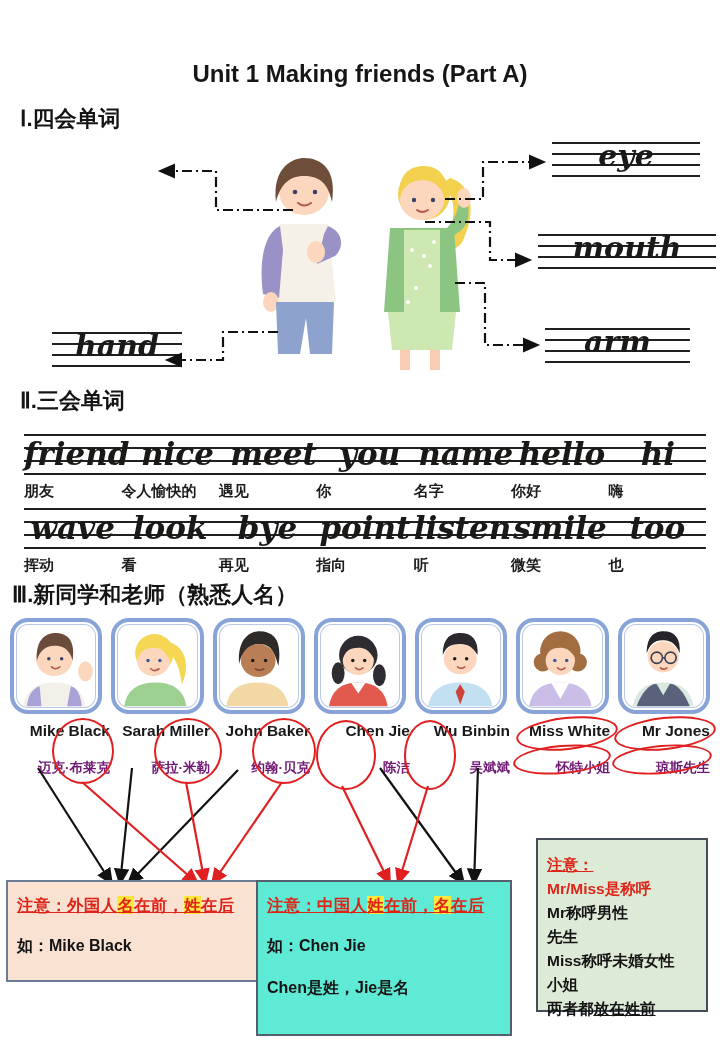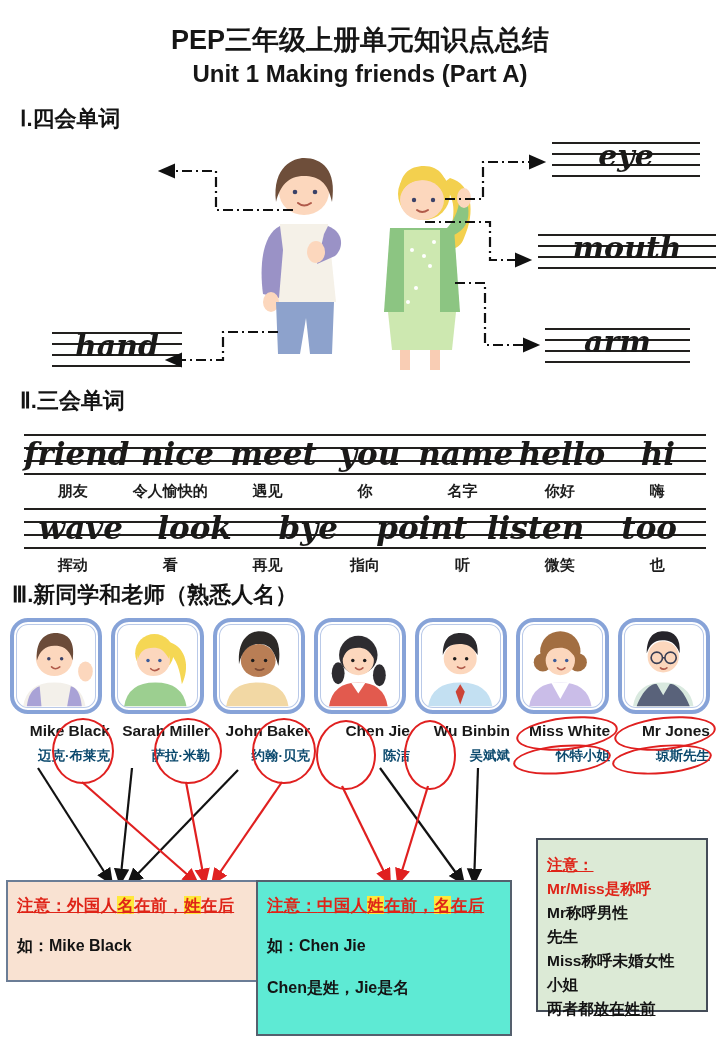--- a/index.html
+++ b/index.html
@@ -16,48 +16,47 @@
   .staff .w{position:absolute;left:0;right:0;bottom:6px;text-align:center;
             font:italic 700 30px "DejaVu Serif",serif;line-height:1;color:#1a1918;}
   
   .bstaff{position:absolute;left:24px;width:682px;height:41px;}
   .bstaff i{position:absolute;left:0;right:0;height:2px;background:#22201e;}
   .bstaff i:nth-of-type(1){top:0}.bstaff i:nth-of-type(2){top:13px}
   .bstaff i:nth-of-type(3){top:26px}.bstaff i:nth-of-type(4){top:39px}
   .bstaff .words{position:absolute;left:0;right:0;bottom:5px;display:flex;}
   .bstaff .words span{flex:1;text-align:center;font:italic 700 31px "DejaVu Serif",serif;line-height:1;color:#1a1918;}
   .zrow{position:absolute;left:24px;width:682px;display:flex;}
-  .zrow span{flex:1;text-align:center;font-weight:700;font-size:15px;color:#1c1c1c;}
+  .zrow span{flex:1;text-align:left;font-weight:700;font-size:15px;color:#1c1c1c;}
   
   .cards{position:absolute;left:10px;top:618px;width:700px;display:flex;gap:9px;}
   .card{flex:1;height:88px;background:#fff;border:4px solid #87a3d8;border-radius:18px;
         box-shadow:inset 0 0 0 2px #fff, inset 0 0 0 3px #b9c9e8;overflow:hidden;}
   .card svg{width:100%;height:100%;display:block;}
   .nrow{position:absolute;left:10px;width:700px;display:flex;}
   .nrow span{flex:1;text-align:right;}
   .en-name{font-weight:700;font-size:15.5px;color:#181818;}
-  .zh-name{font-weight:700;font-size:13.5px;color:#0c4a6e;}
+  .zh-name{font-weight:700;font-size:13.5px;color:#701a75;margin-top:12px;}
   
   .rc{position:absolute;border:2.6px solid #e02020;border-radius:50%;}
   
   .nbox{position:absolute;box-sizing:border-box;padding:13px 9px;}
   .nb-title{font-size:16.5px;font-weight:700;color:#df2418;text-decoration:underline;white-space:nowrap;letter-spacing:.2px;}
   .nb-title .hl{background:#ffe83a;}
   .nb-line{font-size:16px;color:#141414;font-weight:600;}
   .gbox-line{font-size:15.5px;line-height:1.55;font-weight:600;color:#141414;white-space:nowrap;}
   .gred{color:#df2418;}
   .gu{text-decoration:underline;}
   .gb{font-weight:800;text-decoration:underline;text-align:right;}
 </style>
 </head>
 <body>
 
 <div id="page">
 
-  <div class="abs ttl" style="top:22px;font-size:27px;">PEP三年级上册单元知识点总结</div>
   <div class="abs ttl" style="top:60px;font-size:24px;">Unit 1 Making friends (Part A)</div>
 
   <div class="abs h" style="left:20px;top:104px;">Ⅰ.四会单词</div>
 
   <div class="staff" style="left:552px;top:142px;width:148px;">
     <i></i>
       <i></i>
       <i></i>
       <i></i>
       <span class="w">eye</span>
@@ -166,20 +165,21 @@
     <i></i>
       <i></i>
       <i></i>
       <i></i>
     <div class="words">
       <span>wave</span>
       <span>look</span>
       <span>bye</span>
       <span>point</span>
       <span>listen</span>
+      <span>smile</span>
       <span>too</span>
     </div>
   </div>
   <div class="zrow" style="top:556px;">
     <span>挥动</span>
     <span>看</span>
     <span>再见</span>
     <span>指向</span>
     <span>听</span>
     <span>微笑</span>

